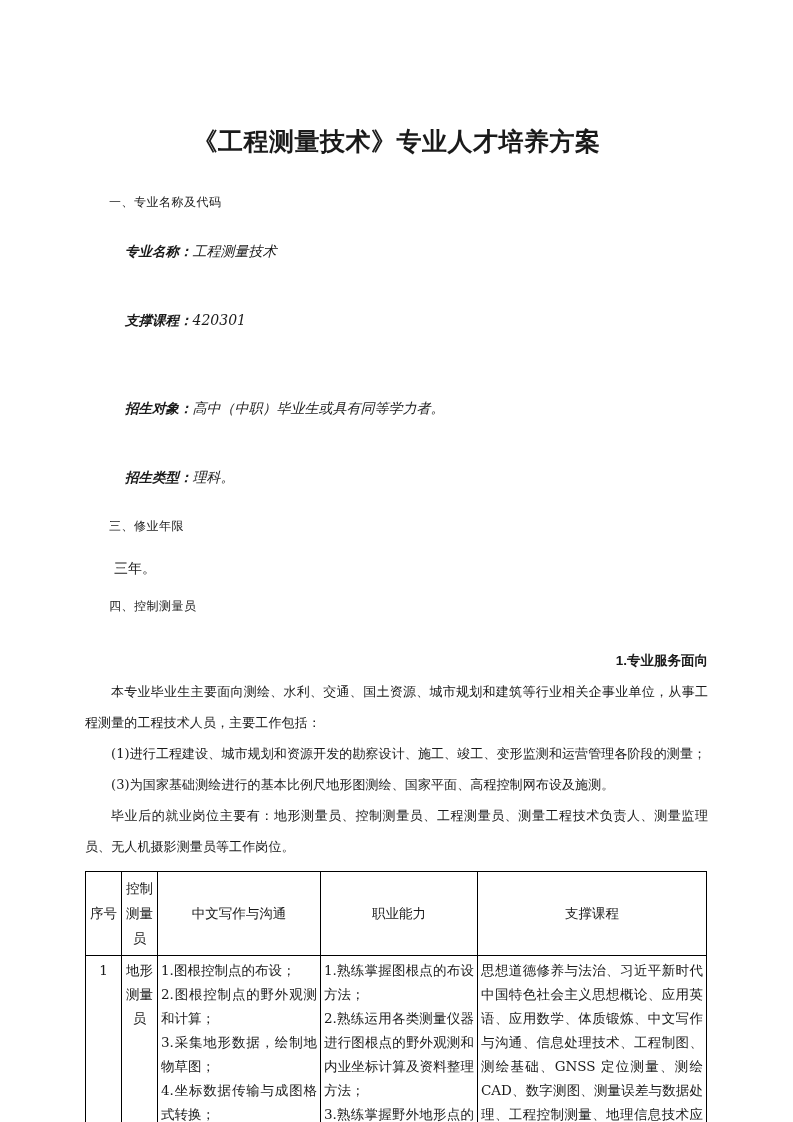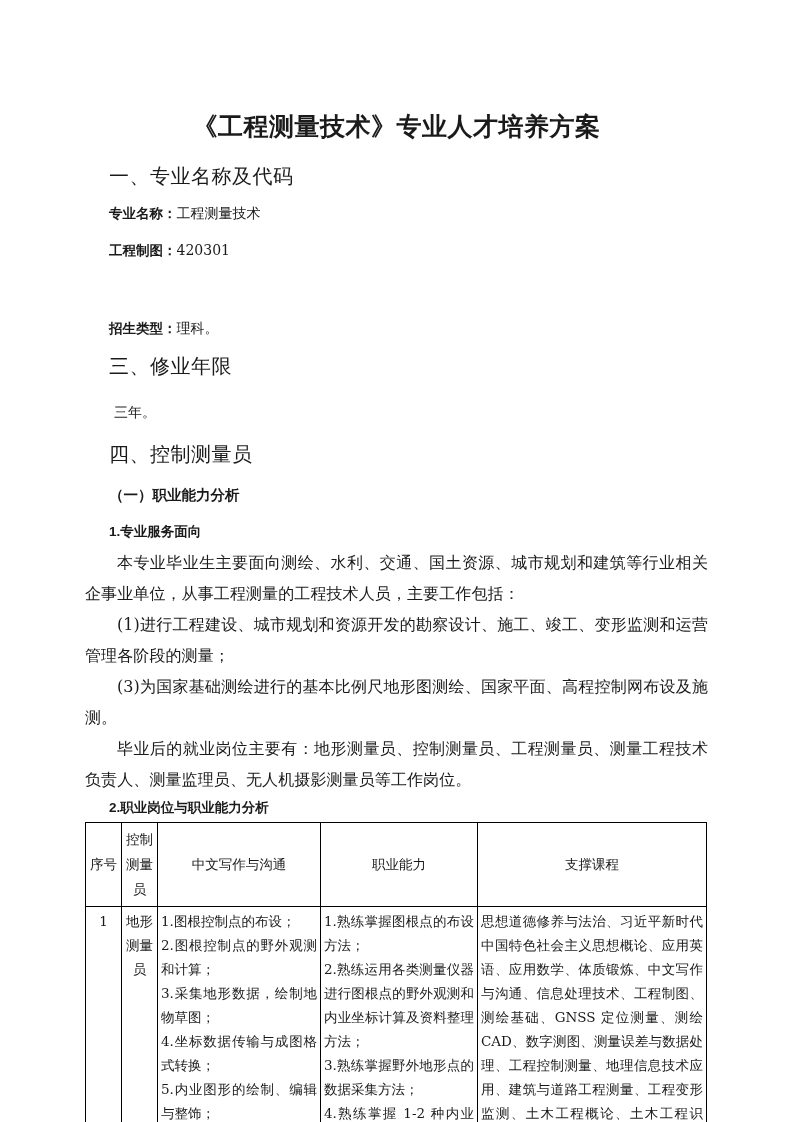--- a/index.html
+++ b/index.html
@@ -19,75 +19,77 @@
   }
   .content {
     position: absolute;
     left: 85px;
     top: 0;
     width: 623px;
   }
 
   
   .doc-title {
-    margin: 0;
+    margin: 15px;
     padding-top: 112px;
     text-align: center;
     font-size: 25px;
     font-weight: bold;
     letter-spacing: 0.5px;
     line-height: 1.2;
     font-family: "DejaVu Serif", "Liberation Serif", serif;
   }
 
   
   .h1 {
-    font-size: 20px;
+    font-size: 12px;
     line-height: 1;
     margin: 0;
     padding: 0 0 0 24px;
     font-family: "DejaVu Serif", "Liberation Serif", serif;
     letter-spacing: 0.5px;
   }
   .h2 {
     font-size: 14.5px;
     font-weight: bold;
     margin: 0;
     padding: 0 0 0 24px;
     font-family: "Liberation Sans", "DejaVu Sans", sans-serif;
     letter-spacing: 0;
   }
   .h3 {
     font-size: 13.5px;
     font-weight: bold;
     margin: 0;
     padding: 0 0 0 24px;
     font-family: "Liberation Sans", "DejaVu Sans", sans-serif;
+    text-align: right;
   }
   .kv {
     font-size: 14px;
-    margin: 0;
+    margin: 16px;
     padding: 0 0 0 24px;
     line-height: 1;
+    font-style: italic;
   }
   .kv b {
     font-family: "Liberation Sans", "DejaVu Sans", sans-serif;
     font-weight: bold;
     font-size: 13.5px;
   }
   .plain {
     font-size: 14px;
     margin: 5px;
     padding: 0 0 0 24px;
     line-height: 1;
   }
 
   
   .para {
-    font-size: 16px;
+    font-size: 13px;
     line-height: 31px;
     margin: 0;
     text-align: justify;
     text-justify: inter-ideograph;
     letter-spacing: 0.1px;
   }
   .para.indent {
     text-indent: 2em;
   }
   .gap-18 { height: 18px; }
@@ -150,52 +152,51 @@
     <h1 class="doc-title">《工程测量技术》专业人才培养方案</h1>
 
     <div class="gap-24"></div>
 
     <div class="h1">一、专业名称及代码</div>
     <div class="gap-20"></div>
 
     <div class="kv"><b>专业名称：</b><span>工程测量技术</span></div>
     <div class="gap-22"></div>
 
-    <div class="kv"><b>工程制图：</b><span>420301</span></div>
-    <div class="gap-20"></div>
-
-    <div class="gap-22"></div>
-
+    <div class="kv"><b>支撑课程：</b><span>420301</span></div>
+    <div class="gap-20"></div>
+
+    <div class="gap-22"></div>
+
+    <div class="kv"><b>招生对象：</b><span>高中（中职）毕业生或具有同等学力者。</span></div>
     <div class="gap-22"></div>
 
     <div class="kv"><b>招生类型：</b><span>理科。</span></div>
     <div class="gap-20"></div>
 
     <div class="h1">三、修业年限</div>
     <div class="gap-24"></div>
 
     <div class="plain">三年。</div>
     <div class="gap-20"></div>
 
     <div class="h1">四、控制测量员</div>
     <div class="gap-22"></div>
 
-    <div class="h2">（一）职业能力分析</div>
     <div class="gap-18"></div>
 
     <div class="h3">1.专业服务面向</div>
     <div class="gap-6"></div>
 
     <p class="para indent">本专业毕业生主要面向测绘、水利、交通、国土资源、城市规划和建筑等行业相关企事业单位，从事工程测量的工程技术人员，主要工作包括：</p>
     <p class="para indent">(1)进行工程建设、城市规划和资源开发的勘察设计、施工、竣工、变形监测和运营管理各阶段的测量；</p>
     <p class="para indent">(3)为国家基础测绘进行的基本比例尺地形图测绘、国家平面、高程控制网布设及施测。</p>
     <p class="para indent">毕业后的就业岗位主要有：地形测量员、控制测量员、工程测量员、测量工程技术负责人、测量监理员、无人机摄影测量员等工作岗位。</p>
 
     <div class="gap-4"></div>
-    <div class="h3">2.职业岗位与职业能力分析</div>
 
     <table class="job-table">
       <colgroup>
         <col class="col-no">
           <col class="col-post">
           <col class="col-task">
           <col class="col-abil">
           <col class="col-cour">
       </colgroup>
       <thead>

